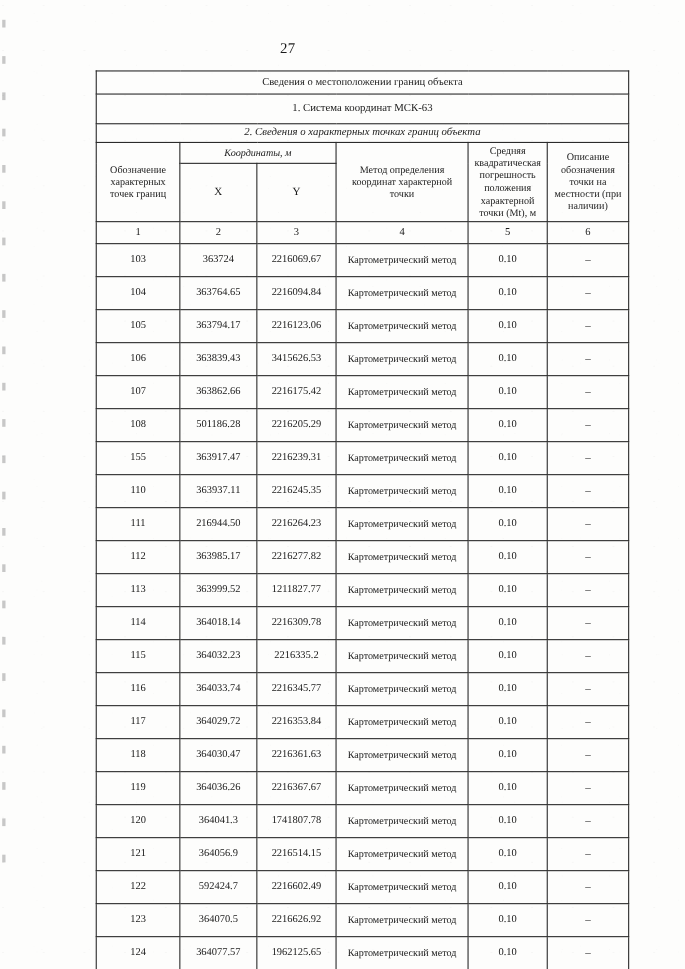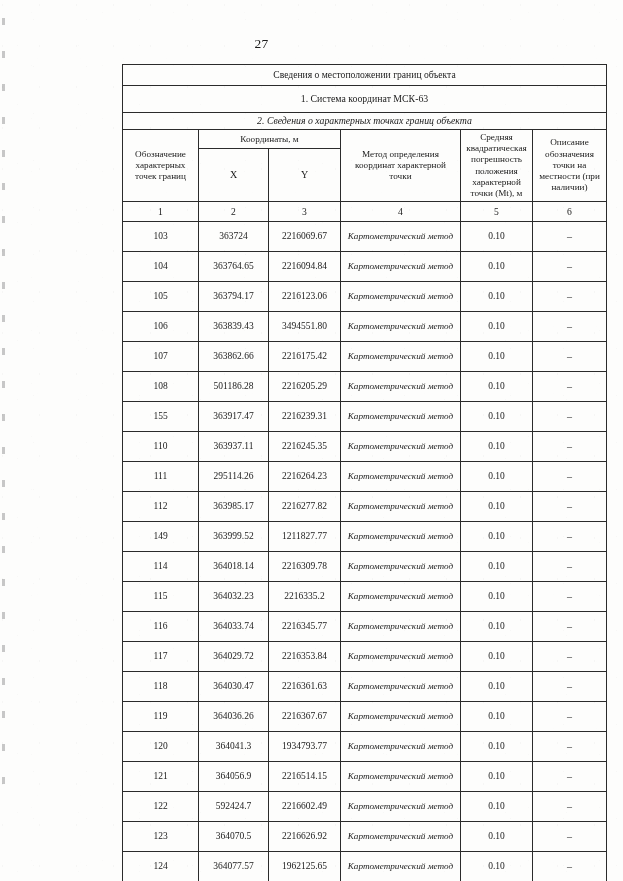--- a/index.html
+++ b/index.html
@@ -63,21 +63,20 @@
     text-align: center;
     font-size: 13.5px;
     letter-spacing: .3px;
   }
 
   .doc-table-wrap {
     position: absolute;
     left: 87px;
     top: 64px;
     width: 484px;
-    margin-left: 35px;
   }
 
   table.doc-table {
     width: 484px;
     border-collapse: collapse;
     table-layout: fixed;
     font-size: 9.4px;
     line-height: 1.18;
   }
   table.doc-table td {
@@ -109,20 +108,21 @@
     font-size: 9.2px;
     line-height: 1.22;
     vertical-align: top;
     padding-top: 3px;
   }
   td.coord-span {
     height: 18px;
     vertical-align: middle;
     padding-top: 0;
     font-size: 9.2px;
+    font-style: italic;
   }
   td.xy-head {
     height: 52px;
     vertical-align: middle;
     padding-top: 0;
     font-size: 10px;
   }
   td.num-head {
     height: 19px;
     font-size: 9.6px;
@@ -131,21 +131,20 @@
   }
 
   td.data-cell {
     height: 29px;
     font-size: 9.5px;
     vertical-align: middle;
   }
   td.method-cell {
     font-size: 9.2px;
     line-height: 1.2;
-    font-style: italic;
   }
   td.dash-cell {
     font-size: 10px;
   }
 
   
   col.c1 { width: 76px; }
   col.c2 { width: 70px; }
   col.c3 { width: 72px; }
   col.c4 { width: 120px; }
@@ -251,21 +250,21 @@
           <td class="data-cell">105</td>
           <td class="data-cell">363794.17</td>
           <td class="data-cell">2216123.06</td>
           <td class="data-cell method-cell">Картометрический метод</td>
           <td class="data-cell">0.10</td>
           <td class="data-cell dash-cell">–</td>
         </tr>
         <tr>
           <td class="data-cell">106</td>
           <td class="data-cell">363839.43</td>
-          <td class="data-cell">3494551.80</td>
+          <td class="data-cell">3415626.53</td>
           <td class="data-cell method-cell">Картометрический метод</td>
           <td class="data-cell">0.10</td>
           <td class="data-cell dash-cell">–</td>
         </tr>
         <tr>
           <td class="data-cell">107</td>
           <td class="data-cell">363862.66</td>
           <td class="data-cell">2216175.42</td>
           <td class="data-cell method-cell">Картометрический метод</td>
           <td class="data-cell">0.10</td>
@@ -290,36 +289,36 @@
         <tr>
           <td class="data-cell">110</td>
           <td class="data-cell">363937.11</td>
           <td class="data-cell">2216245.35</td>
           <td class="data-cell method-cell">Картометрический метод</td>
           <td class="data-cell">0.10</td>
           <td class="data-cell dash-cell">–</td>
         </tr>
         <tr>
           <td class="data-cell">111</td>
-          <td class="data-cell">295114.26</td>
+          <td class="data-cell">216944.50</td>
           <td class="data-cell">2216264.23</td>
           <td class="data-cell method-cell">Картометрический метод</td>
           <td class="data-cell">0.10</td>
           <td class="data-cell dash-cell">–</td>
         </tr>
         <tr>
           <td class="data-cell">112</td>
           <td class="data-cell">363985.17</td>
           <td class="data-cell">2216277.82</td>
           <td class="data-cell method-cell">Картометрический метод</td>
           <td class="data-cell">0.10</td>
           <td class="data-cell dash-cell">–</td>
         </tr>
         <tr>
-          <td class="data-cell">149</td>
+          <td class="data-cell">113</td>
           <td class="data-cell">363999.52</td>
           <td class="data-cell">1211827.77</td>
           <td class="data-cell method-cell">Картометрический метод</td>
           <td class="data-cell">0.10</td>
           <td class="data-cell dash-cell">–</td>
         </tr>
         <tr>
           <td class="data-cell">114</td>
           <td class="data-cell">364018.14</td>
           <td class="data-cell">2216309.78</td>
@@ -363,21 +362,21 @@
           <td class="data-cell">119</td>
           <td class="data-cell">364036.26</td>
           <td class="data-cell">2216367.67</td>
           <td class="data-cell method-cell">Картометрический метод</td>
           <td class="data-cell">0.10</td>
           <td class="data-cell dash-cell">–</td>
         </tr>
         <tr>
           <td class="data-cell">120</td>
           <td class="data-cell">364041.3</td>
-          <td class="data-cell">1934793.77</td>
+          <td class="data-cell">1741807.78</td>
           <td class="data-cell method-cell">Картометрический метод</td>
           <td class="data-cell">0.10</td>
           <td class="data-cell dash-cell">–</td>
         </tr>
         <tr>
           <td class="data-cell">121</td>
           <td class="data-cell">364056.9</td>
           <td class="data-cell">2216514.15</td>
           <td class="data-cell method-cell">Картометрический метод</td>
           <td class="data-cell">0.10</td>

